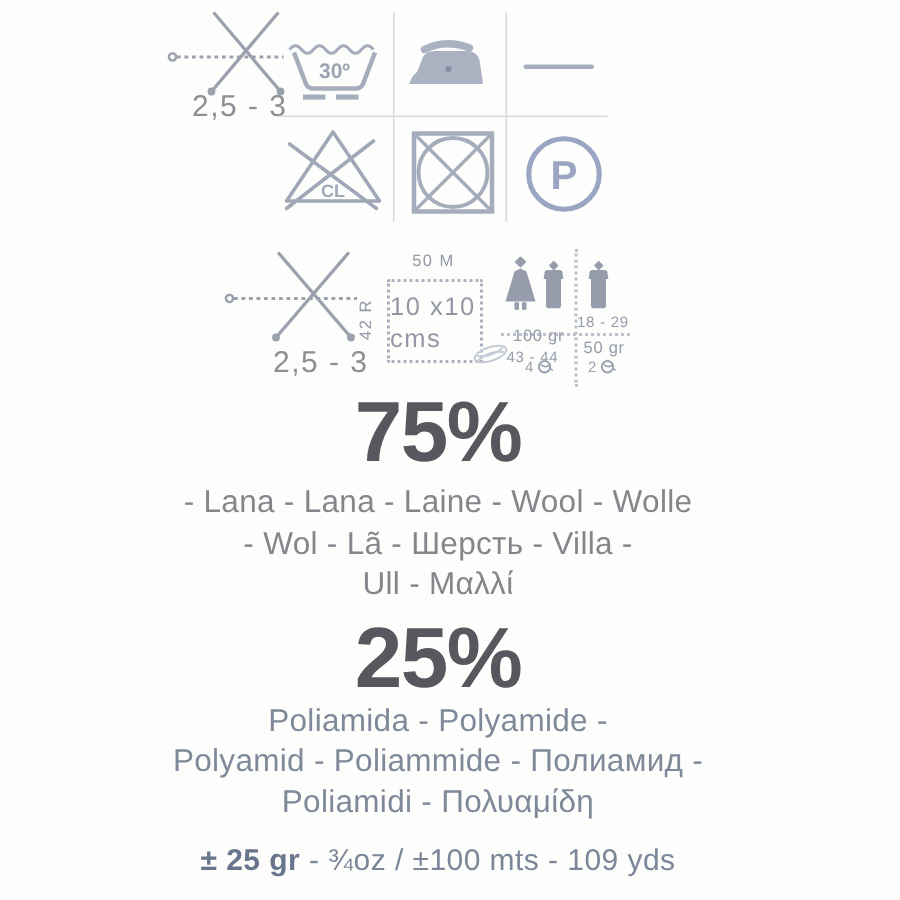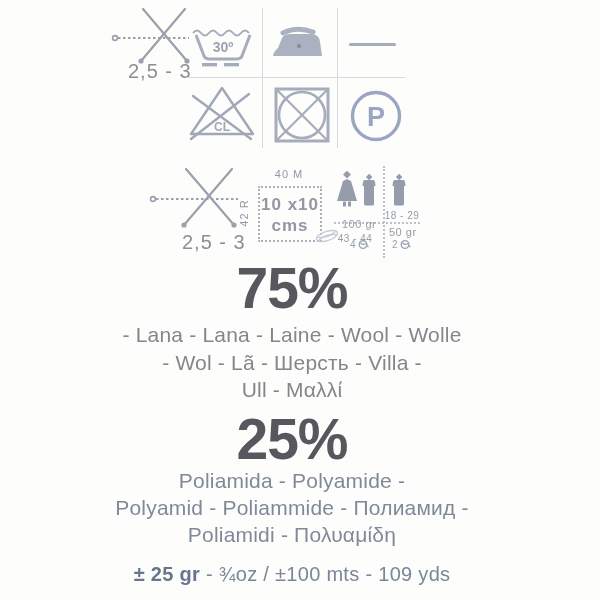--- a/index.html
+++ b/index.html
@@ -13,21 +13,21 @@
   .abs{position:absolute;}
   
   .gridline{background:#d7d9dd;}
   .dotted-v{border-left:2px dotted #bcc2cc;width:0;}
   .dotted-h{border-top:2px dotted #bcc2cc;height:0;}
   
   .needle-label{font-size:20px;color:#8d8f95;letter-spacing:1px;}
   .gauge-label{font-size:11px;color:#9298a5;letter-spacing:1px;}
   .gauge-box{
     border:2px dotted #aab0bd;border-radius:2px;
-    text-align:center;color:#9297a3;font-weight:bold;
+    text-align:left;color:#9297a3;
   }
   .gauge-main{font-size:17px;letter-spacing:1px;margin-top:7px;}
   .gauge-sub{font-size:17px;letter-spacing:1px;margin-top:1px;}
   .rot{transform:rotate(-90deg);transform-origin:center;}
   .sizes-label{font-size:10px;color:#959ca9;letter-spacing:0.5px;text-align:center;}
   .qty-label{font-size:11px;color:#969daa;letter-spacing:0.5px;}
   .balls-label{font-size:10px;color:#9aa1ae;}
   .centerband{position:absolute;left:-8px;width:600px;text-align:center;}
   .pct{font-size:57px;font-weight:bold;color:#57585e;letter-spacing:-1px;line-height:1;}
   .wool-lines{font-size:21px;color:#85868c;line-height:27.5px;letter-spacing:0.2px;}
@@ -93,21 +93,21 @@
   <svg class="abs" style="left:148px;top:166px;" width="92" height="64" viewBox="0 0 92 64">
     <circle cx="5" cy="33" r="2.4" fill="none" stroke="#9aa0ac" stroke-width="1.6"></circle>
     <line x1="8" y1="33" x2="90" y2="33" stroke="#9aa0ac" stroke-width="2" stroke-dasharray="2.5 2.5"></line>
     <line x1="38" y1="3" x2="86" y2="59" stroke="#9aa0ac" stroke-width="2.2" stroke-linecap="round"></line>
     <line x1="84" y1="3" x2="36" y2="59" stroke="#9aa0ac" stroke-width="2.2" stroke-linecap="round"></line>
     <circle cx="36" cy="59" r="2.6" fill="#9aa0ac"></circle>
     <circle cx="86" cy="59" r="2.6" fill="#9aa0ac"></circle>
   </svg>
   <div class="abs needle-label" style="left:182px;top:231px;">2,5 - 3</div>
 
-  <div class="abs gauge-label" style="left:258px;top:168px;width:62px;text-align:center;">40 M</div>
+  <div class="abs gauge-label" style="left:258px;top:168px;width:62px;text-align:center;">50 M</div>
   <div class="abs gauge-label rot" style="left:222px;top:207px;width:44px;text-align:center;">42 R</div>
   <div class="abs gauge-box" style="left:258px;top:186px;width:60px;height:52px;">
     <div class="gauge-main">10 x10</div>
     <div class="gauge-sub">cms</div>
   </div>
 
   <svg class="abs" style="left:335px;top:171px;" width="24" height="38" viewBox="0 0 24 38">
     <rect x="9.2" y="0.8" width="5.6" height="5.6" transform="rotate(45 12 3.6)" fill="#969cab"></rect>
     <polygon points="12,8 16,10 22,30 2,30 8,10" fill="#969cab"></polygon>
     <rect x="8" y="30.5" width="3" height="5" fill="#969cab"></rect>

